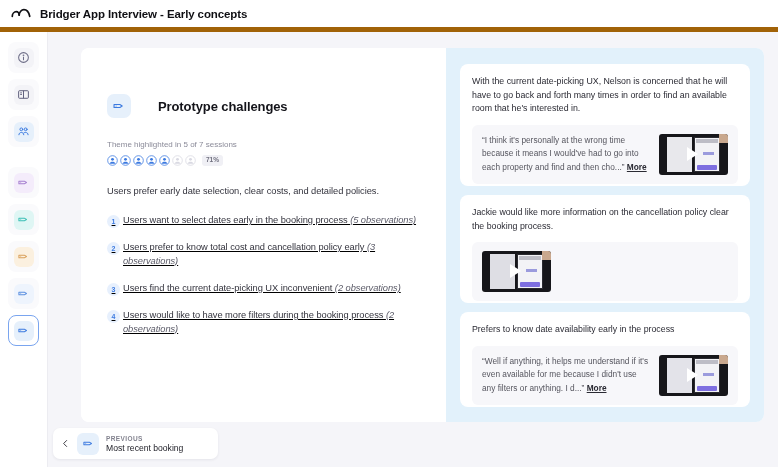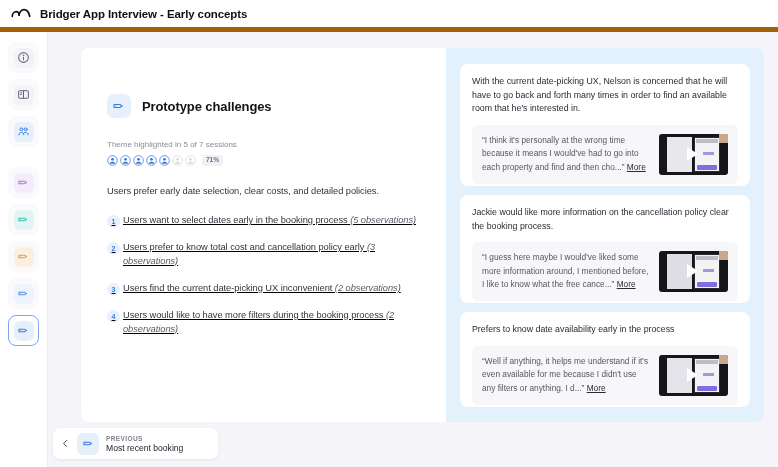--- a/index.html
+++ b/index.html
@@ -87,21 +87,21 @@
   }
   .right-pane {
     flex: 1 1 auto;
     background: #e2f1fb;
     padding: 16px 14px 0 14px;
     overflow: hidden;
     position: relative;
   }
 
   
-  .theme-head { display: flex; align-items: center; gap: 11px; margin-bottom: 22px; }
+  .theme-head { display: flex; align-items: center; gap: 27px; margin-bottom: 22px; }
   .theme-icon-box {
     width: 24px; height: 24px; border-radius: 7px; background: #e6f0fb;
     display: flex; align-items: center; justify-content: center; flex: 0 0 auto;
   }
   .theme-title { font-size: 13px; font-weight: bold; color: #14141a; letter-spacing: -0.1px; }
 
   .meta-label { font-size: 8px; color: #8b8b99; margin-bottom: 6px; }
   .avatar-row { display: flex; align-items: center; gap: 2px; margin-bottom: 20px; }
   .avatar { width: 11px; height: 11px; flex: 0 0 auto; }
   .pct-badge {
@@ -126,21 +126,21 @@
   .icard {
     background: #ffffff; border-radius: 8px;
     padding: 11px 12px 2px 12px; margin-bottom: 9px;
   }
   .icard-title { font-size: 8.8px; color: #2a2a33; line-height: 1.55; margin-bottom: 9px; }
   .quote-box {
     background: #f7f7fa; border-radius: 6px;
     padding: 9px 10px; display: flex; gap: 9px; align-items: flex-start;
   }
   .quote-text { font-size: 8.3px; color: #56565f; line-height: 1.62; flex: 1 1 auto; }
-  .more-link { color: #2a2a33; text-decoration: underline; font-weight: normal; cursor: pointer; }
+  .more-link { color: #2a2a33; text-decoration: underline; font-weight: bold; cursor: pointer; }
   .thumb {
     width: 69px; height: 41px; flex: 0 0 auto; border-radius: 3px;
     background: #16161a; position: relative; overflow: hidden;
   }
   .thumb .scr-l { position: absolute; left: 8px; top: 3px; width: 25px; height: 35px; background: #e8e8ec; }
   .thumb .scr-r { position: absolute; left: 35px; top: 3px; width: 26px; height: 35px;
                   background: #f3f3f6; border: 1px solid #2a2a30; }
   .thumb .bar1 { position: absolute; left: 37px; top: 5px; width: 22px; height: 4px; background: #bdbdc6; }
   .thumb .bar2 { position: absolute; left: 44px; top: 18px; width: 11px; height: 3px; background: #9b9bdd; }
   .thumb .bar3 { position: absolute; left: 38px; top: 31px; width: 20px; height: 5px; background: #7e6fe0; border-radius: 1px; }
@@ -360,21 +360,20 @@
             <div class="bar3"></div>
             <div class="corner"></div>
             <div class="play"></div>
           </div>
         </div>
       </div>
 
       <div class="icard">
         <div class="icard-title">Jackie would like more information on the cancellation policy clear the booking process.</div>
         <div class="quote-box">
-          <div class="quote-text"><span>“I guess here maybe I would've liked some more information around, I mentioned before, I like to know what the free cance...” </span><span class="more-link">More</span></div>
           <div class="thumb v2">
             <div class="scr-l"></div>
             <div class="scr-r"></div>
             <div class="bar1"></div>
             <div class="bar2"></div>
             <div class="bar3"></div>
             <div class="corner"></div>
             <div class="play"></div>
           </div>
         </div>

